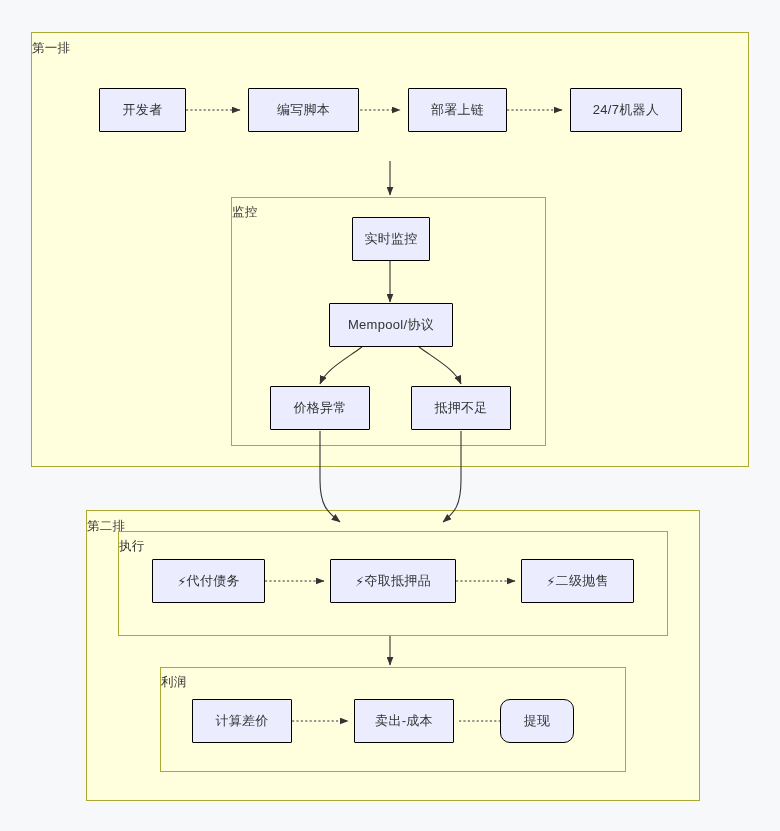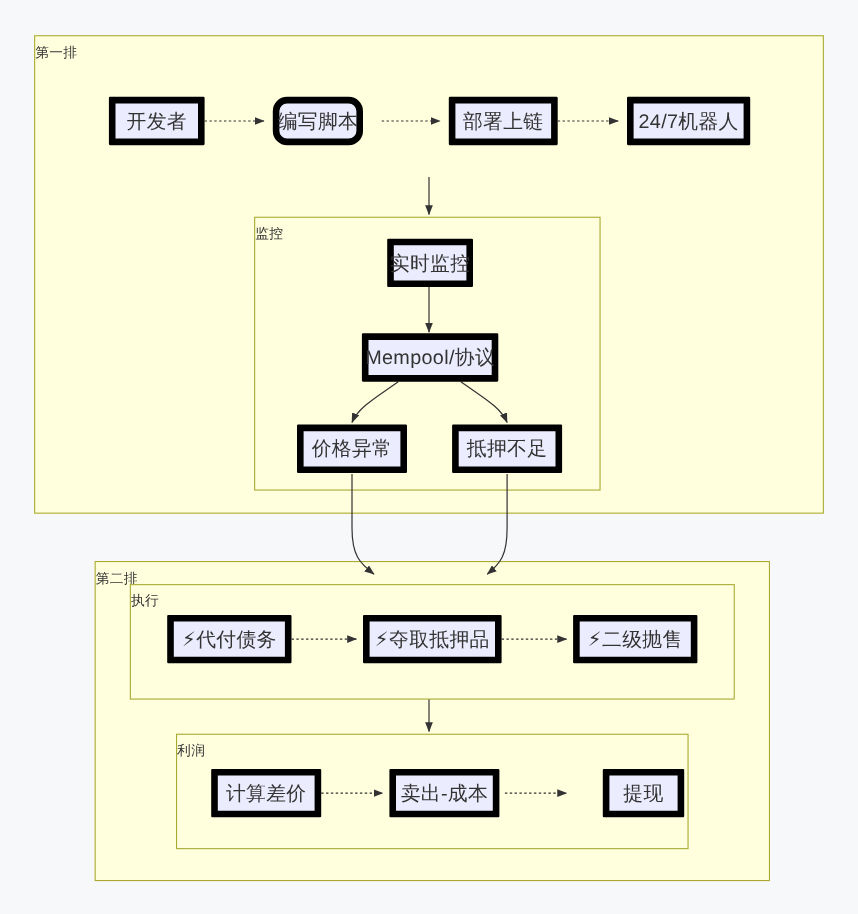--- a/index.html
+++ b/index.html
@@ -33,26 +33,26 @@
     right: 0;
     font-size: 12.5px;
     color: #333333;
     letter-spacing: 0.3px;
     white-space: nowrap;
   }
   
   .node {
     position: absolute;
     background: #ececff;
-    border: 6px solid #000000;
+    border: 1px solid #000000;
     box-sizing: border-box;
     display: flex;
     align-items: center;
     justify-content: center;
-    font-size: 18px;
+    font-size: 13px;
     color: #333333;
     border-radius: 1px;
     white-space: nowrap;
     letter-spacing: 0.3px;
   }
   .node .lbl { display: inline-block; }
   
   #edges {
     position: absolute;
     left: 0; top: 0;
@@ -126,21 +126,21 @@
 
     <path class="edge-line" d="M390,636 L390,665" marker-end="url(#ah)"></path>
 
     <path class="edge-dotted" d="M292,721 L348,721" marker-end="url(#ah)"></path>
     <path class="edge-dotted" d="M459,721 L515,721" marker-end="url(#ah)"></path>
   </svg>
 
   <div class="node" style="left:99px; top:88px; width:87px; height:44px;">
     <span class="lbl">开发者</span>
   </div>
-  <div class="node" style="left:248px; top:88px; width:82px; height:44px;border-radius:13px;">
+  <div class="node" style="left:248px; top:88px; width:111px; height:44px;">
     <span class="lbl">编写脚本</span>
   </div>
   <div class="node" style="left:408px; top:88px; width:99px; height:44px;">
     <span class="lbl">部署上链</span>
   </div>
   <div class="node" style="left:570px; top:88px; width:112px; height:44px;">
     <span class="lbl">24/7机器人</span>
   </div>
 
   <div class="node" style="left:352px; top:217px; width:78px; height:44px;">
@@ -168,17 +168,17 @@
     <span class="lbl">⚡</span>
     <span class="lbl">二级抛售</span>
   </div>
 
   <div class="node" style="left:192px; top:699px; width:100px; height:44px;">
     <span class="lbl">计算差价</span>
   </div>
   <div class="node" style="left:354px; top:699px; width:100px; height:44px;">
     <span class="lbl">卖出-成本</span>
   </div>
-  <div class="node" style="left:548px; top:699px; width:74px; height:44px;">
+  <div class="node" style="left:500px; top:699px; width:74px; height:44px;border-radius:10px;">
     <span class="lbl">提现</span>
   </div>
 
 </div>
 
 </body></html>

